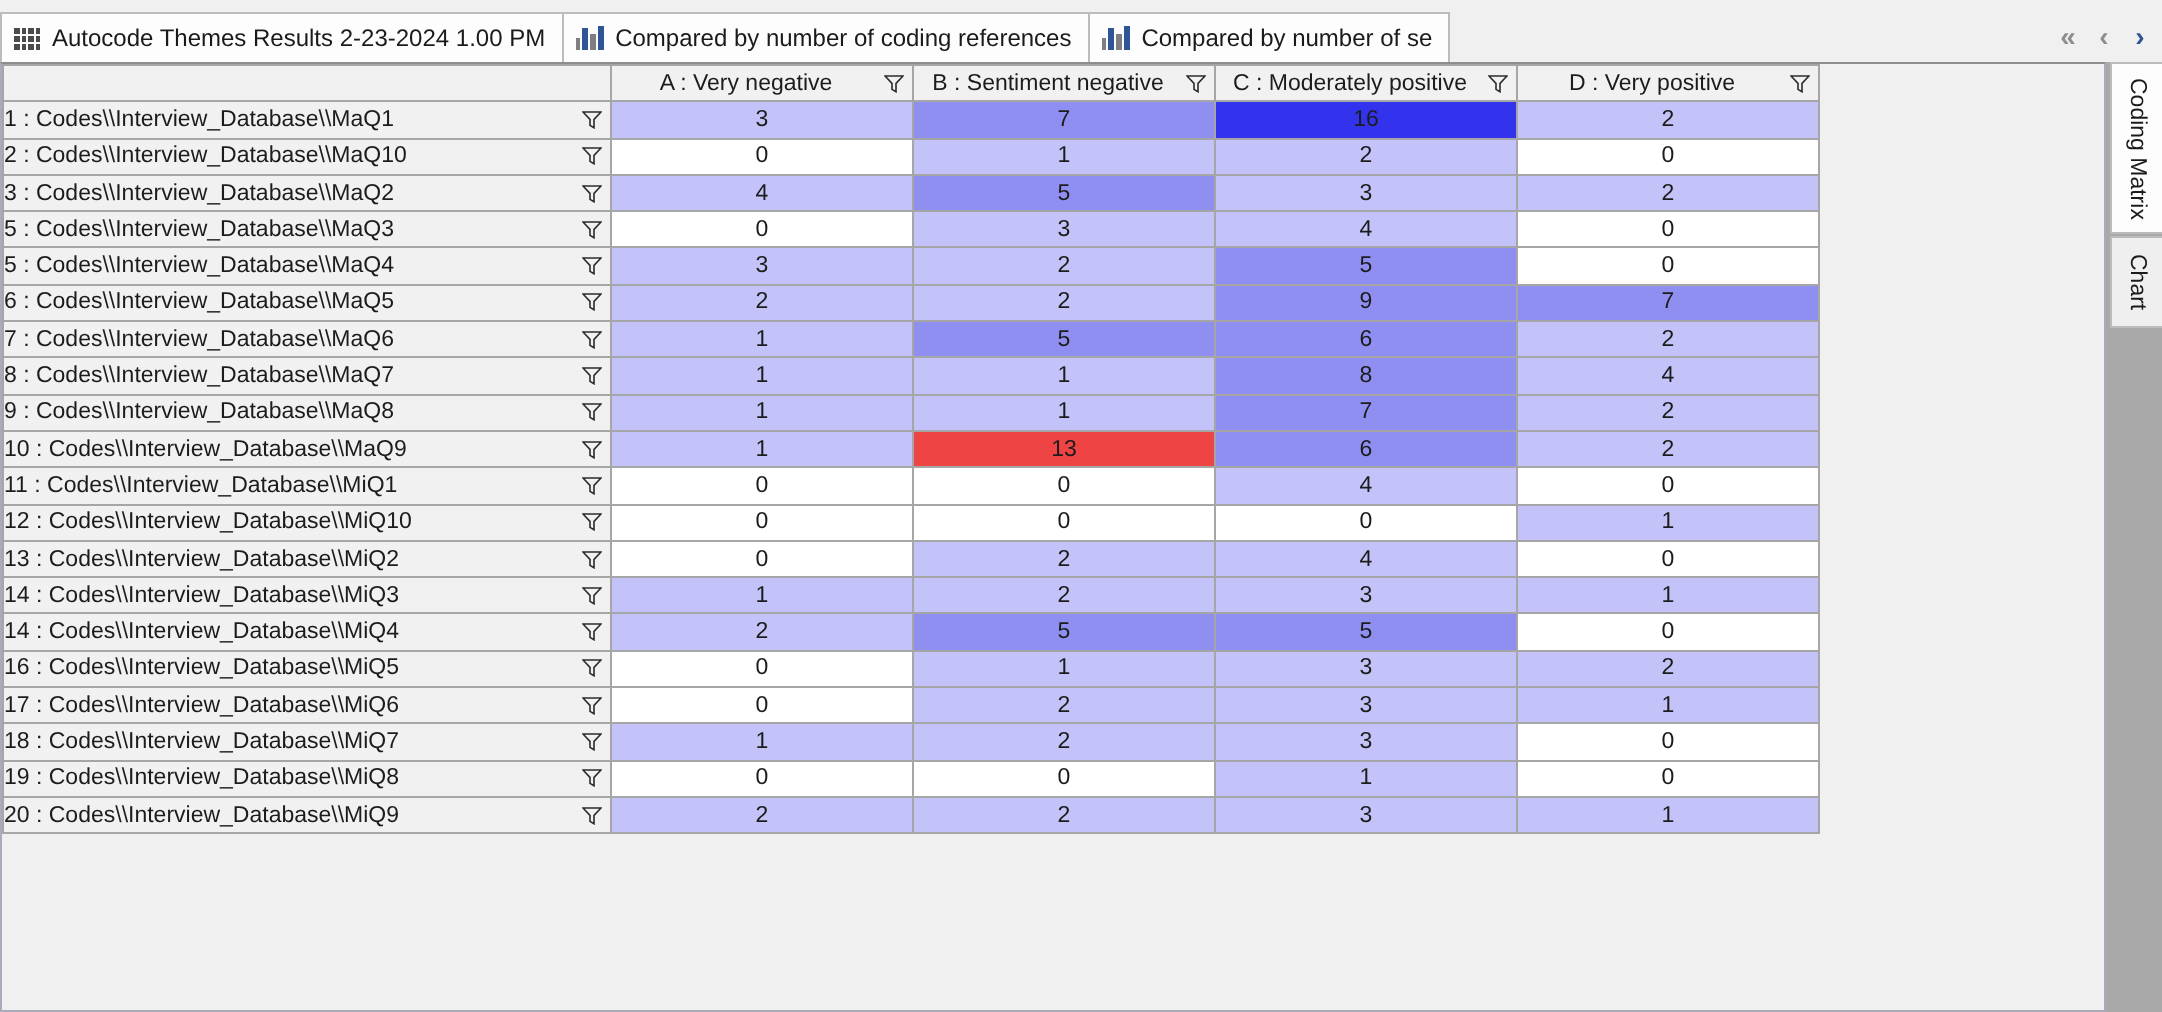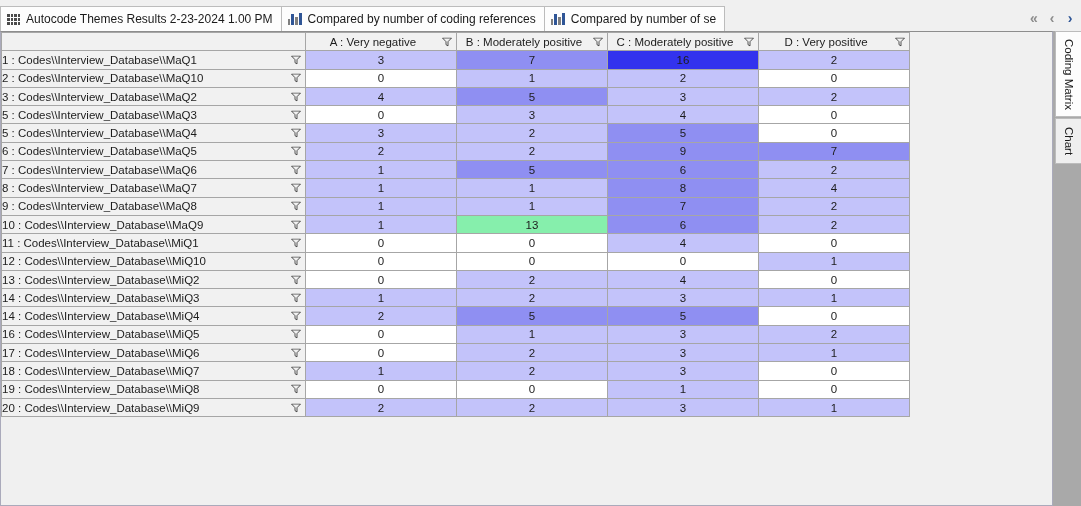--- a/index.html
+++ b/index.html
@@ -198,21 +198,21 @@
       <thead>
         <tr id="header-row">
           <th class="corner"></th>
         <th class="colhead">
               <span class="ht">A : Very negative</span>
               <svg class="funnel" viewBox="0 0 10 9">
                 <path d="M0.5 0.5 H9.5 L6 4.2 V8.4 L4 7.2 V4.2 Z" fill="none" stroke="#2b2b2b" stroke-width="0.8"></path>
               </svg>
             </th>
             <th class="colhead">
-              <span class="ht">B : Moderately positive</span>
+              <span class="ht">B : Sentiment negative</span>
               <svg class="funnel" viewBox="0 0 10 9">
                 <path d="M0.5 0.5 H9.5 L6 4.2 V8.4 L4 7.2 V4.2 Z" fill="none" stroke="#2b2b2b" stroke-width="0.8"></path>
               </svg>
             </th>
             <th class="colhead">
               <span class="ht">C : Moderately positive</span>
               <svg class="funnel" viewBox="0 0 10 9">
                 <path d="M0.5 0.5 H9.5 L6 4.2 V8.4 L4 7.2 V4.2 Z" fill="none" stroke="#2b2b2b" stroke-width="0.8"></path>
               </svg>
             </th>
@@ -334,21 +334,21 @@
             <td class="cell" style="background: rgb(195, 195, 250);">2</td>
           </tr>
           <tr>
             <td class="rowhead">
               <span class="rt">10 : Codes\\Interview_Database\\MaQ9</span>
               <svg class="funnel" viewBox="0 0 10 9">
                 <path d="M0.5 0.5 H9.5 L6 4.2 V8.4 L4 7.2 V4.2 Z" fill="none" stroke="#2b2b2b" stroke-width="0.8"></path>
               </svg>
             </td>
             <td class="cell" style="background: rgb(195, 195, 250);">1</td>
-            <td class="cell" style="background: #86efac;">13</td>
+            <td class="cell" style="background: #ef4444;">13</td>
             <td class="cell" style="background: rgb(143, 143, 242);">6</td>
             <td class="cell" style="background: rgb(195, 195, 250);">2</td>
           </tr>
           <tr>
             <td class="rowhead">
               <span class="rt">11 : Codes\\Interview_Database\\MiQ1</span>
               <svg class="funnel" viewBox="0 0 10 9">
                 <path d="M0.5 0.5 H9.5 L6 4.2 V8.4 L4 7.2 V4.2 Z" fill="none" stroke="#2b2b2b" stroke-width="0.8"></path>
               </svg>
             </td>

